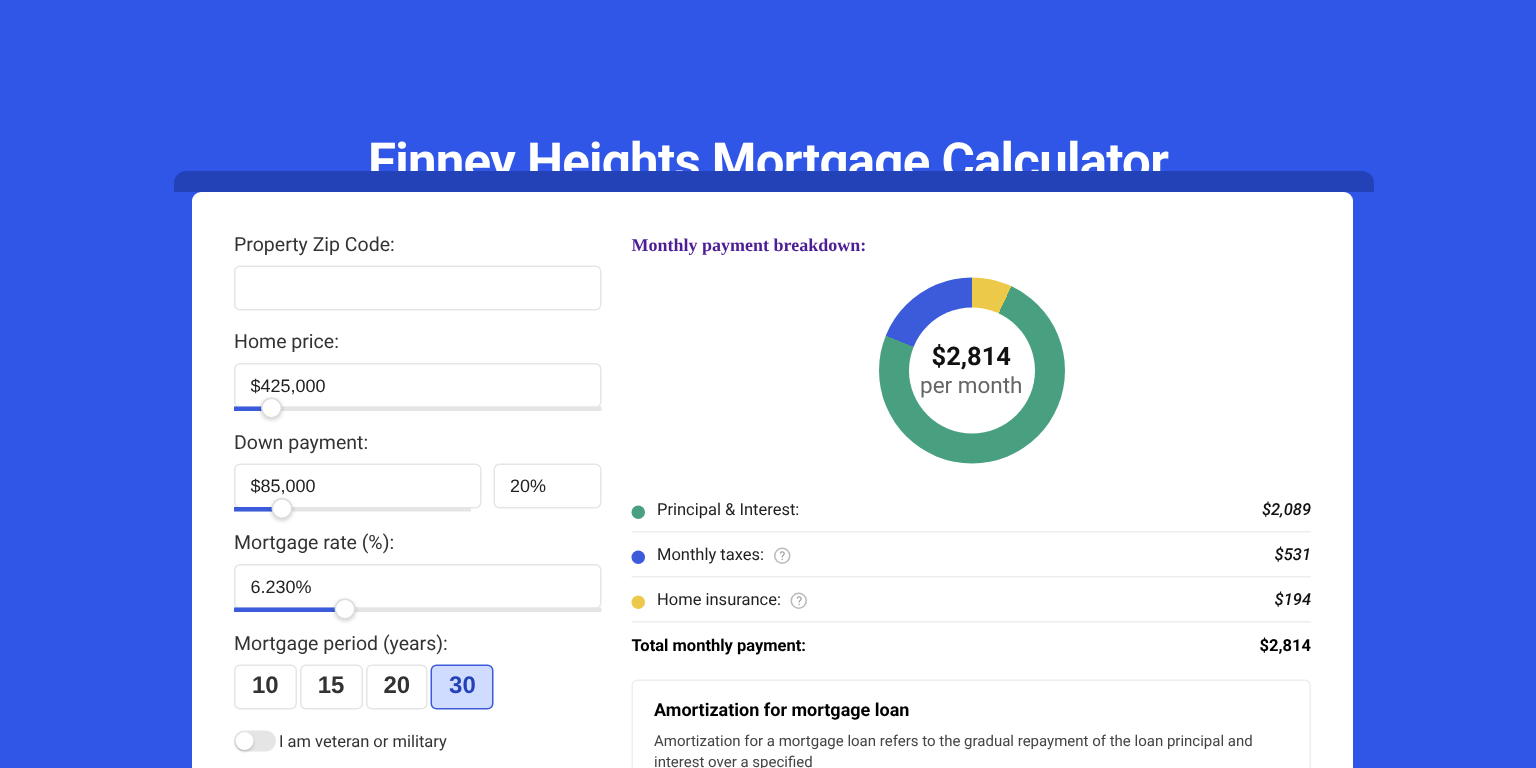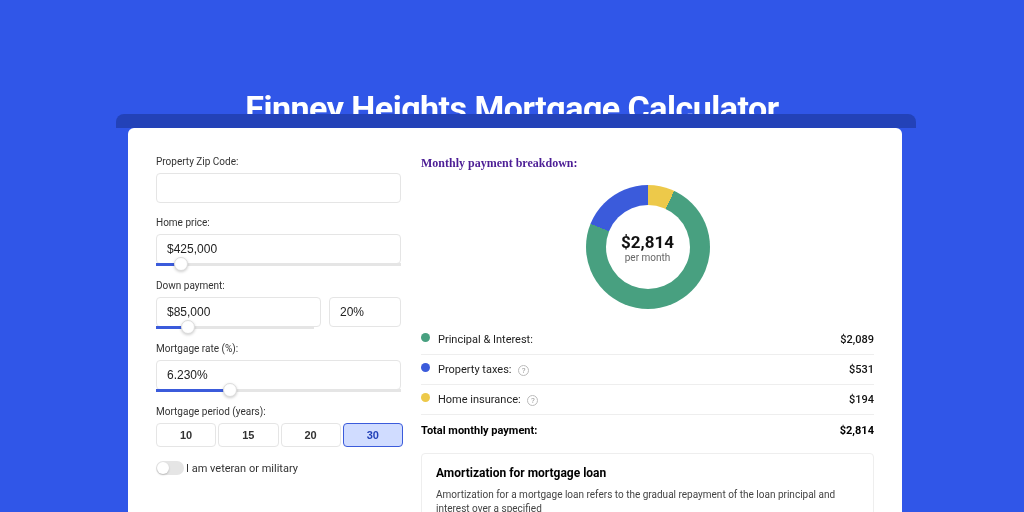--- a/index.html
+++ b/index.html
@@ -36,21 +36,21 @@
     background: #fff;
     border-radius: 6px 6px 0 0;
     height: 400px;
     display: flex;
     padding: 28px 28px 0 28px;
     gap: 20px;
   }
   .left-col { width: 245px; flex: 0 0 245px; }
   .right-col { flex: 1; }
   .field-label {
-    font-size: 10px;
+    font-size: 13px;
     color: #333;
     margin-bottom: 6px;
   }
   .text-input {
     width: 100%;
     height: 30px;
     border: 1px solid #e5e5e5;
     border-radius: 4px;
     font-size: 12px;
     padding: 0 10px;
@@ -79,22 +79,22 @@
     position: absolute;
     top: -6px;
     transform: translateX(-50%);
   }
   .dp-row { display: flex; gap: 8px; }
   .dp-row .text-input:first-child { flex: 1; }
   .dp-row .text-input:last-child { width: 72px; flex: 0 0 72px; }
   .period-row { display: flex; gap: 2px; }
   .period-btn {
     flex: 0 0 auto;
-    padding: 5px 23px;
-    font-size: 11px;
+    padding: 5px 11px;
+    font-size: 16px;
     font-weight: 600;
     background: #fff;
     border: 1px solid #e5e5e5;
     border-radius: 4px;
     color: #333;
     cursor: pointer;
   }
   .period-btn.active {
     background: #d0dcff;
     border-color: #3b5bdb;
@@ -140,46 +140,46 @@
     top: 20px; left: 20px;
     width: 84px; height: 84px;
     background: #fff;
     border-radius: 50%;
     display: flex;
     flex-direction: column;
     align-items: center;
     justify-content: center;
   }
   .donut-amount { font-size: 17px; font-weight: 700; color: #111; }
-  .donut-label { font-size: 10px; color: #666; }
+  .donut-label { font-size: 15px; color: #666; }
   .legend { font-size: 11px; }
   .legend-row {
     display: flex;
-    align-items: flex-start;
+    align-items: flex-end;
     padding: 8px 0;
     border-bottom: 1px solid #eee;
   }
   .legend-row:last-of-type { border-bottom: 1px solid #ccc; }
   .dot { width: 9px; height: 9px; border-radius: 50%; margin-right: 8px; }
   .dot.green { background: #48a080; }
   .dot.blue { background: #3b5bdb; }
   .dot.yellow { background: #edc94a; }
   .legend-label { flex: 1; color: #222; }
   .help-ic {
     display: inline-flex;
     width: 11px; height: 11px;
     border: 1px solid #bbb;
     border-radius: 50%;
     font-size: 8px;
     align-items: center;
     justify-content: center;
     color: #999;
     margin-left: 4px;
   }
-  .legend-value { font-weight: 500; color: #111; }
+  .legend-value { font-weight: 500; color: #111; font-style: italic; }
   .total-row { display: flex; padding: 9px 0 14px 0; font-size: 11px; }
   .total-label { flex: 1; font-weight: 700; }
   .total-value { font-weight: 700; }
   .amort-card {
     border: 1px solid #eee;
     border-radius: 4px;
     padding: 12px 14px 0 14px;
     margin-top: 2px;
   }
   .amort-title { font-size: 12px; font-weight: 700; margin-bottom: 8px; }
@@ -264,21 +264,21 @@
 
     <div class="legend">
       <div class="legend-row">
         <span class="dot green"></span>
         <span class="legend-label">Principal &amp; Interest:</span>
         <span class="legend-value">$2,089</span>
       </div>
       <div class="legend-row">
         <span class="dot blue"></span>
         <span class="legend-label">
-          <span>Property taxes:</span>
+          <span>Monthly taxes:</span>
           <span class="help-ic">?</span>
         </span>
         <span class="legend-value">$531</span>
       </div>
       <div class="legend-row">
         <span class="dot yellow"></span>
         <span class="legend-label">
           <span>Home insurance:</span>
           <span class="help-ic">?</span>
         </span>

